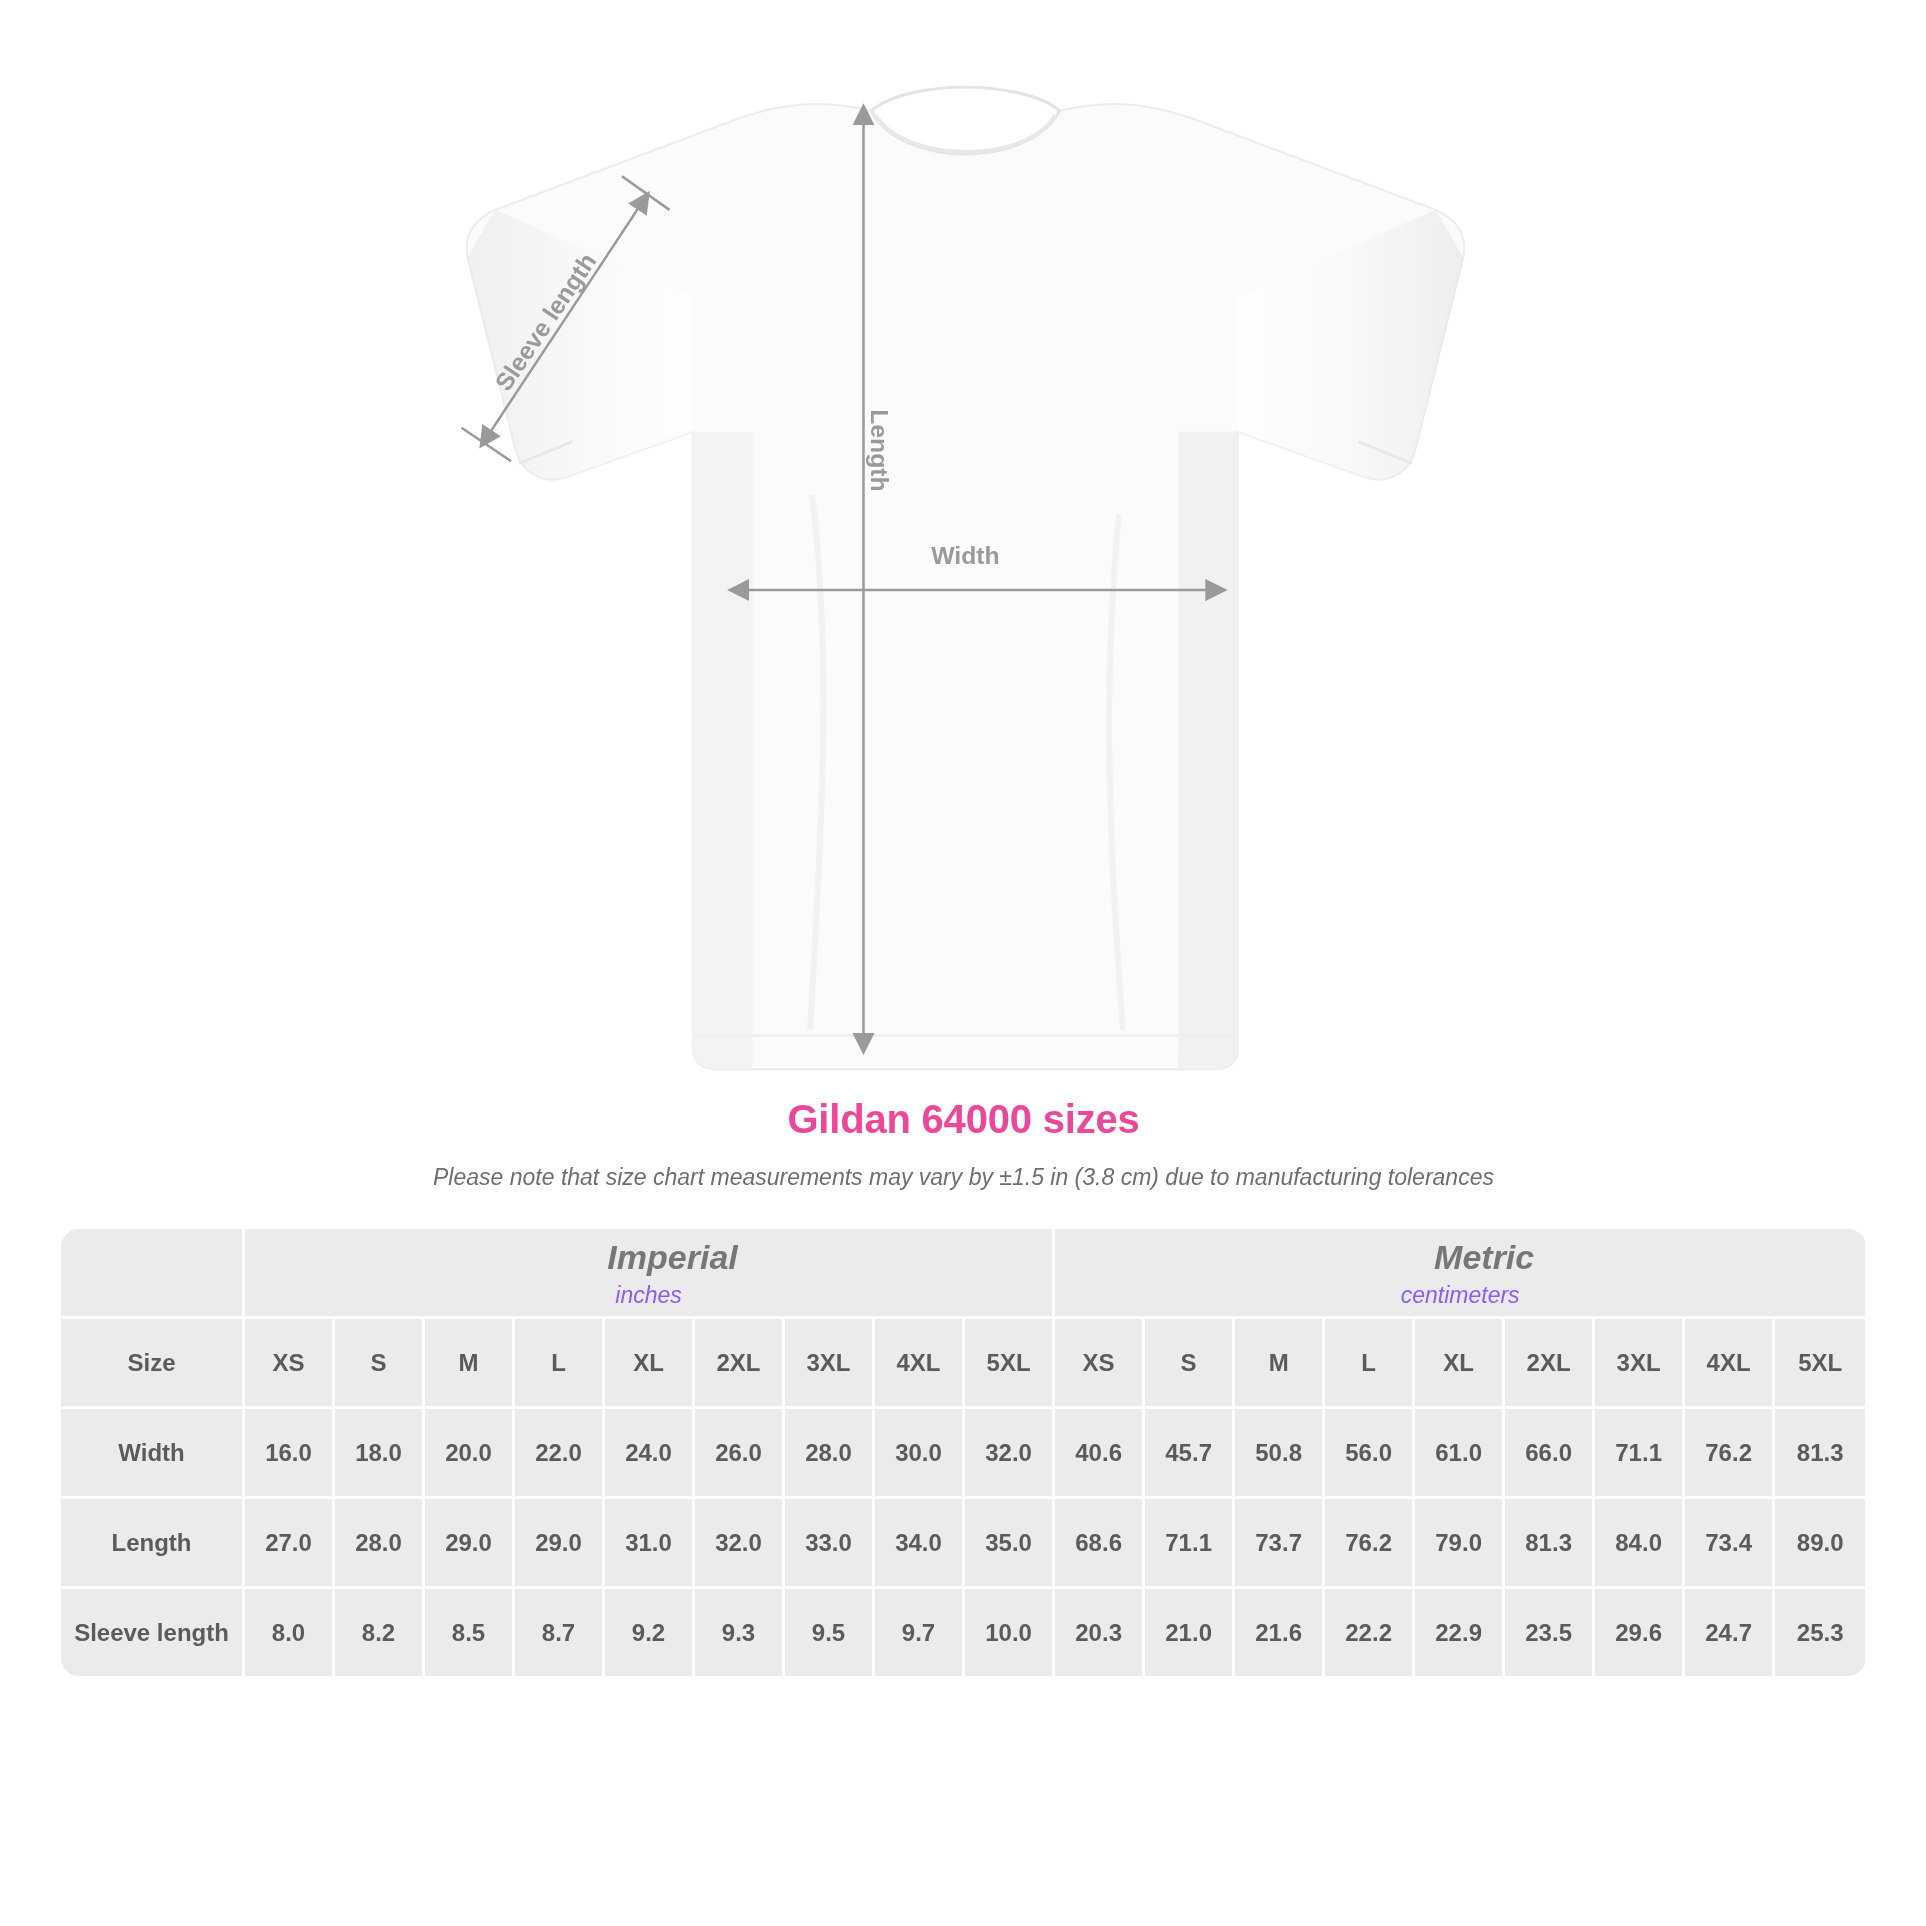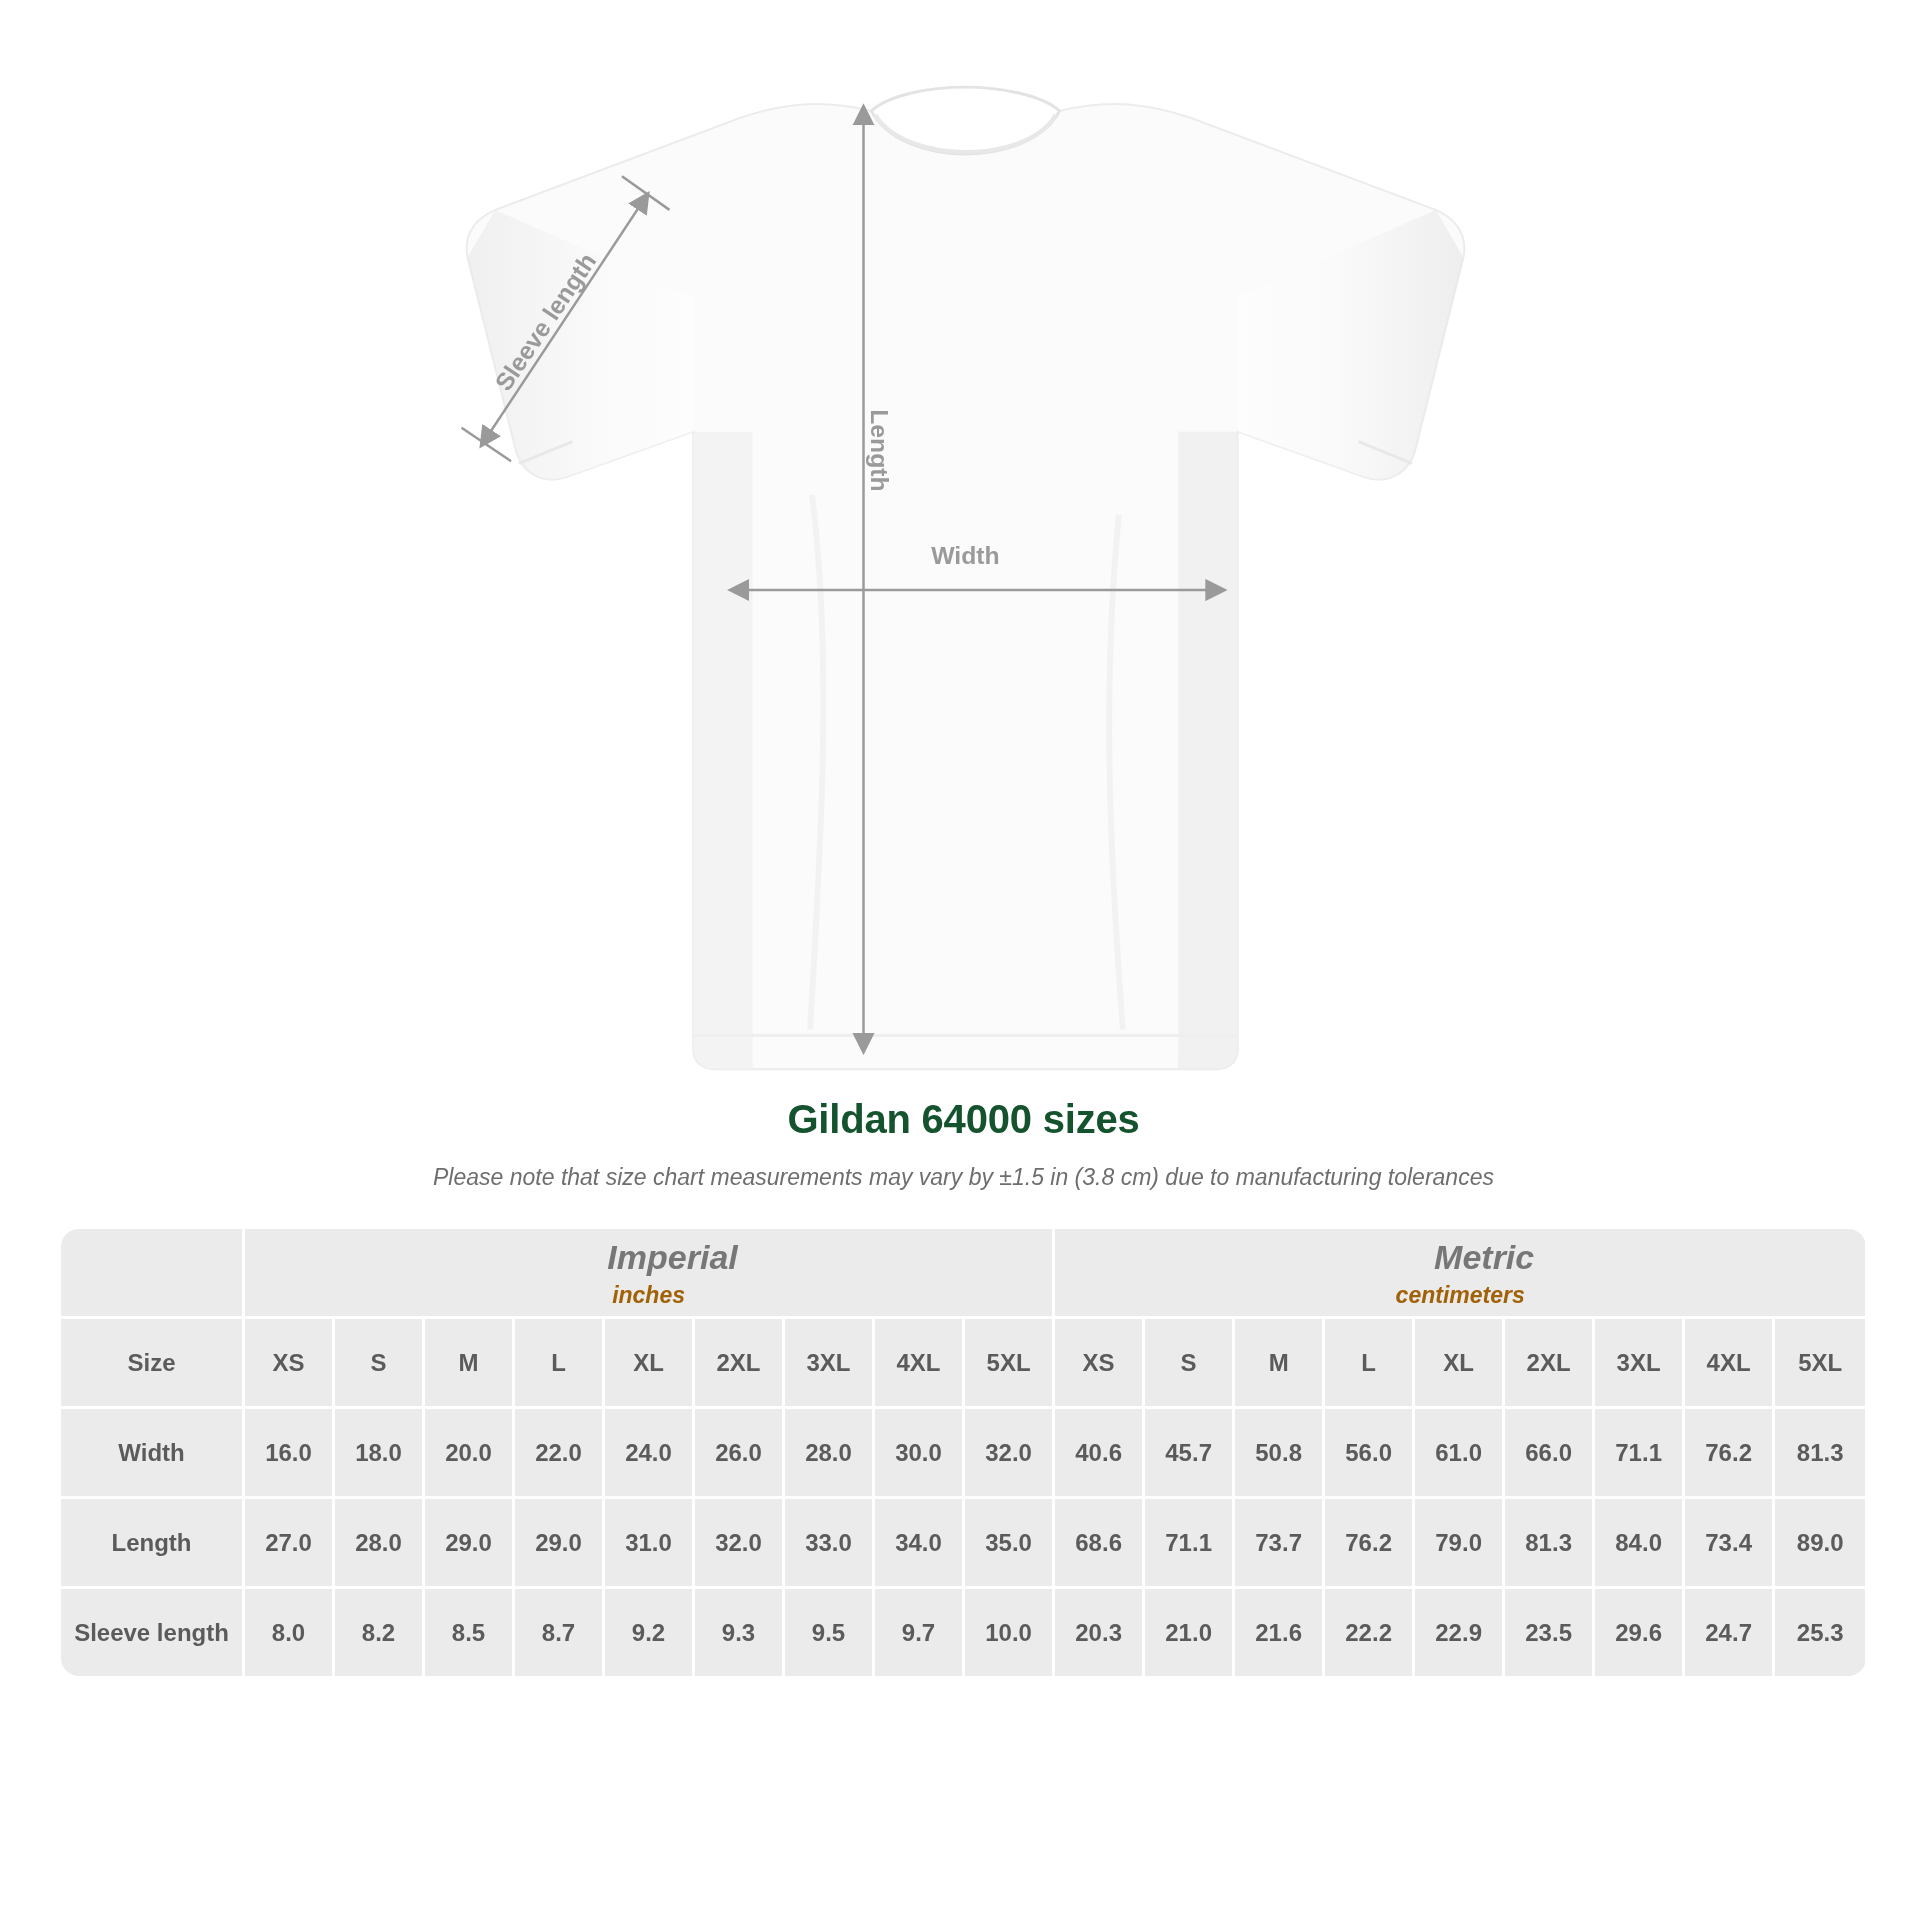--- a/index.html
+++ b/index.html
@@ -33,21 +33,21 @@
   }
 
   
   .title-block {
     text-align: center;
     margin-top: 8px;
   }
   .chart-title {
     font-size: 40px;
     font-weight: bold;
-    color: #14532d;
+    color: #ec4899;
     letter-spacing: -0.2px;
   }
   .chart-note {
     margin-top: 22px;
     font-size: 23px;
     font-style: italic;
     color: #6e6e6e;
   }
 
   
@@ -86,22 +86,22 @@
     font-size: 34px;
     font-style: italic;
     font-weight: bold;
     color: #777777;
     line-height: 1.25;
     padding-left: 48px;
   }
   .unit-head .unit-sub {
     font-size: 23px;
     font-style: italic;
-    font-weight: bold;
-    color: #a16207;
+    font-weight: normal;
+    color: #8b5cf6;
     margin-top: 4px;
   }
   .corner-cell { background: #ebebeb; }
 
   .row-label {
     font-size: 25px;
     font-weight: bold;
     color: #555555;
     margin-left: 48px;
   }

